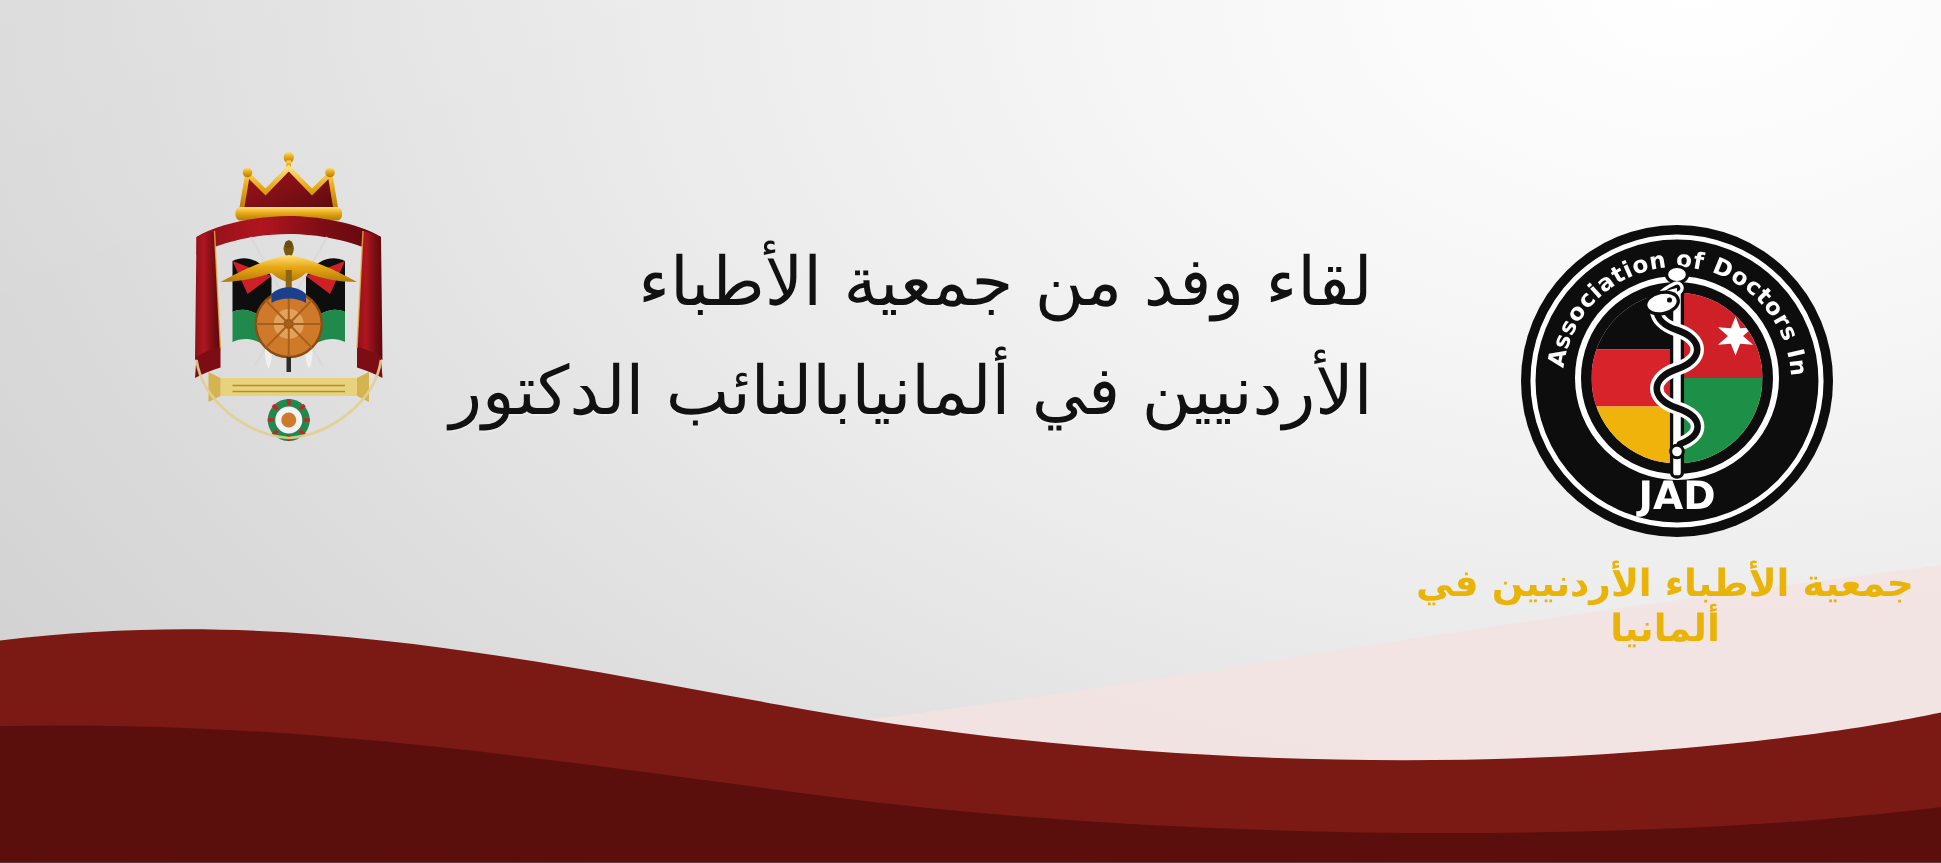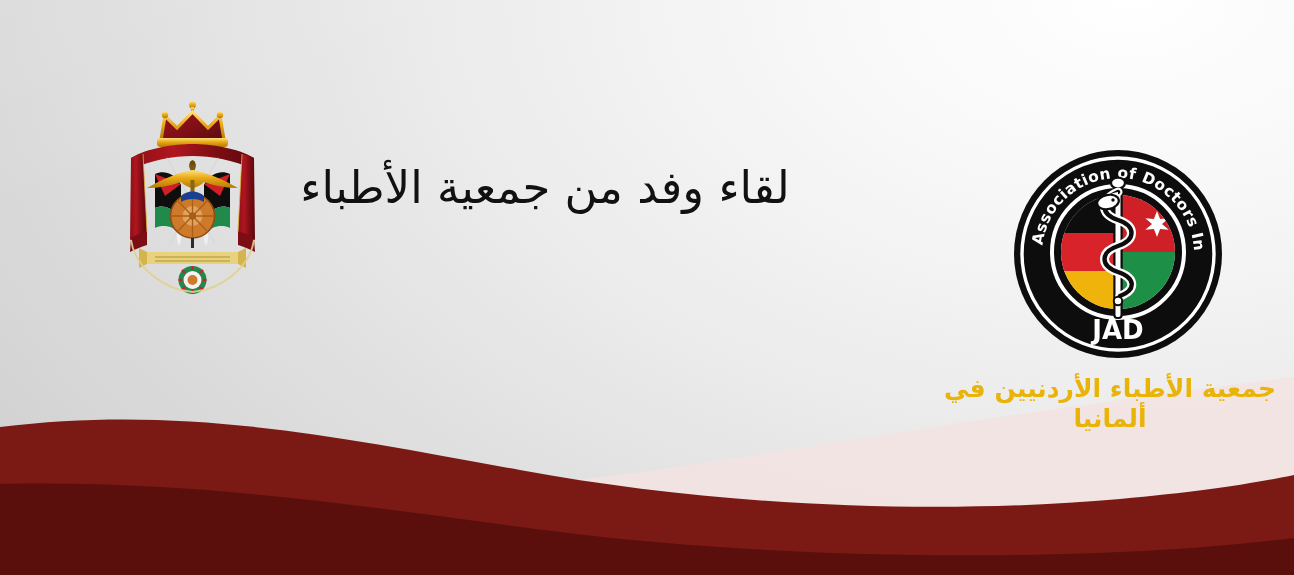--- a/index.html
+++ b/index.html
@@ -81,21 +81,21 @@
     font-style:italic;
     letter-spacing:-1px;
   }
 
   
   .headline{
     position:absolute;
     left:175px; top:152px;
     width:740px;
     direction:rtl;
-    text-align:center;
+    text-align:right;
     color:#111111;
     font-family:"DejaVu Sans","Liberation Sans",sans-serif;
     font-size:45px;
     font-weight:400;
     line-height:1.62;
     letter-spacing:0px;
     text-shadow:0 1px 0 rgba(255,255,255,.25);
   }
   .headline .ln{display:block;white-space:nowrap;}
 
@@ -243,20 +243,21 @@
         </g>
       </g>
 
       <path d="M36,148 C40,176 70,198 97.5,200 C125,198 155,176 159,148" fill="none" stroke="#e2cf8e" stroke-width="1.8" opacity=".9"></path>
     </svg>
   </div>
 
 
   <div class="headline">
     <span class="ln">لقاء وفد من جمعية الأطباء</span>
+    <span class="ln">الأردنيين في ألمانيابالنائب الدكتور</span>
   </div>
 
   <div class="jad">
     <svg viewBox="0 0 212 212" aria-hidden="true">
       <defs>
         <path id="jadArcTop" d="M 30,106 A 76,76 0 0 1 182,106"></path>
         <clipPath id="jadInnerClip">
             <circle cx="106" cy="104" r="57"></circle>
           </clipPath>
       </defs>

